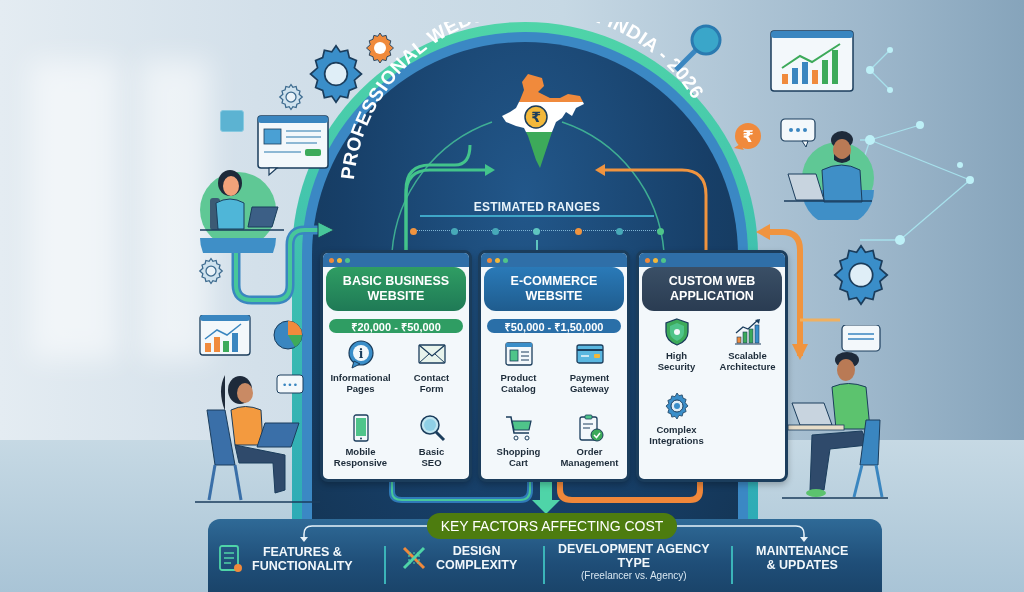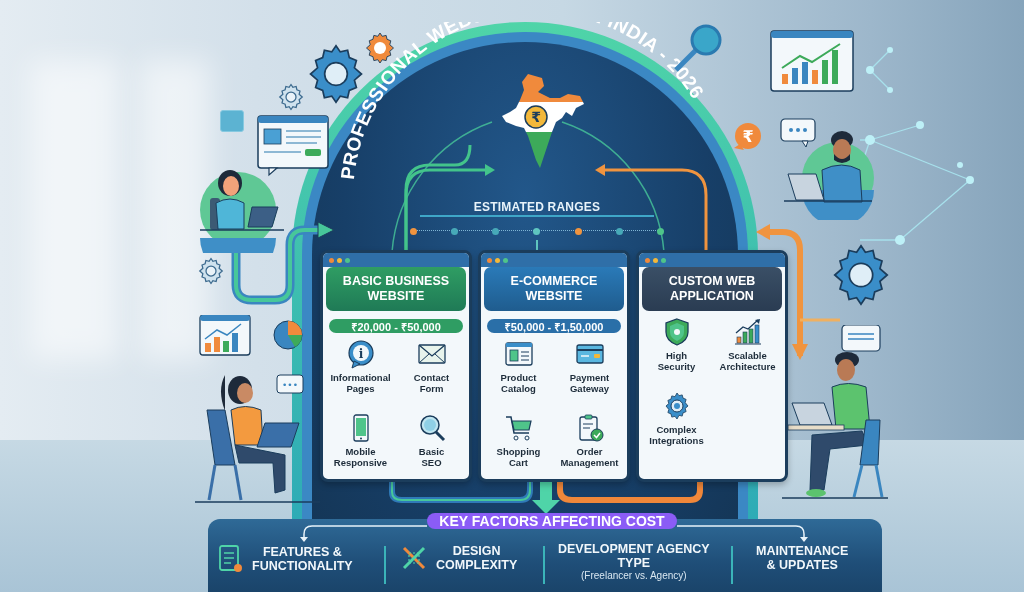--- a/index.html
+++ b/index.html
@@ -41,21 +41,21 @@
 
   
   .card {
     position: absolute; top: 250px; width: 152px; height: 232px;
     background: #f3f8fb; border: 3px solid #1b3d5c; border-radius: 8px; overflow: hidden;
     box-shadow: 0 3px 6px rgba(0,0,0,0.25);
   }
   .card-bar { height: 14px; display: flex; align-items: center; gap: 3px; padding-left: 6px; }
   .card-bar span { width: 5px; height: 5px; border-radius: 50%; display: inline-block; }
   .card-head {
-    height: 44px; margin: 0 3px; border-radius: 7px; display: flex; align-items: center; justify-content: center;
+    height: 44px; margin: 0 3px; border-radius: 12px; display: flex; align-items: center; justify-content: center;
     text-align: center; color: #fff; font-weight: bold; font-size: 12.5px; line-height: 15px; padding: 0 8px;
   }
   .price {
     margin: 8px 6px 0; height: 14px; border-radius: 11px; color: #fff; font-weight: bold; font-size: 11px;
     display: flex; align-items: center; justify-content: center; white-space: nowrap;
   }
   .features { display: grid; grid-template-columns: 1fr 1fr; grid-template-rows: 74px 70px; padding: 6px 2px 0; }
   .feat { display: flex; flex-direction: column; align-items: center; justify-content: flex-start; }
   .feat svg { width: 30px; height: 30px; margin-bottom: 3px; }
   .feat-label { font-size: 9.5px; line-height: 11px; color: #1d2c3a; text-align: center; font-weight: bold; }
@@ -63,22 +63,22 @@
   
   .conn-svg { position: absolute; left: 0; top: 0; width: 1024px; height: 592px; pointer-events: none; }
 
   
   .panel {
     position: absolute; left: 208px; top: 519px; width: 674px; height: 73px;
     background: linear-gradient(180deg, #2f6a97 0%, #1f4e78 60%, #1a446a 100%);
     border-radius: 12px 12px 0 0;
   }
   .panel-title {
-    position: absolute; left: 427px; top: 513px; width: 250px; height: 16px; border-radius: 13px;
-    background: #8b5cf6; color: #fff; font-weight: bold; font-size: 14px;
+    position: absolute; left: 427px; top: 513px; width: 250px; height: 26px; border-radius: 13px;
+    background: #4d7c0f; color: #fff; font-weight: normal; font-size: 14px;
     display: flex; align-items: center; justify-content: center;
   }
   .factor { position: absolute; top: 544px; display: flex; align-items: center; gap: 8px; color: #f1f7fb; }
   .factor-text { font-weight: bold; font-size: 12.5px; line-height: 14px; text-align: center; }
   .factor-sub { font-size: 10px; line-height: 12px; font-weight: normal; color: #d9e7f1; }
   .divider { position: absolute; top: 546px; width: 2px; height: 38px; background: #3bb4b9; }
 
   .deco { position: absolute; }
 </style>
 </head>

